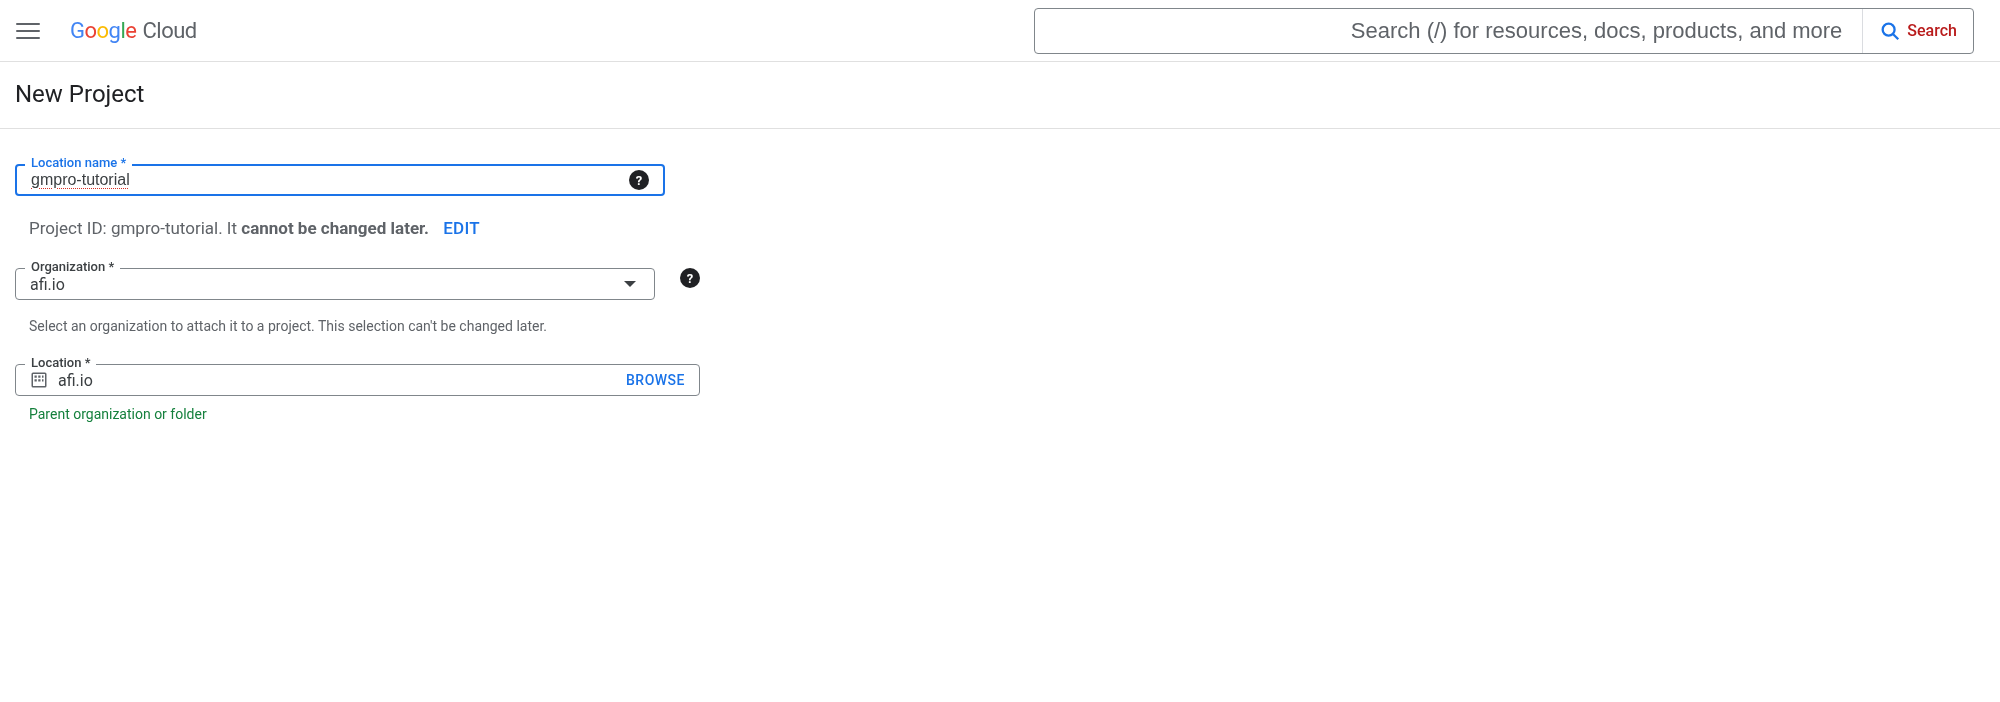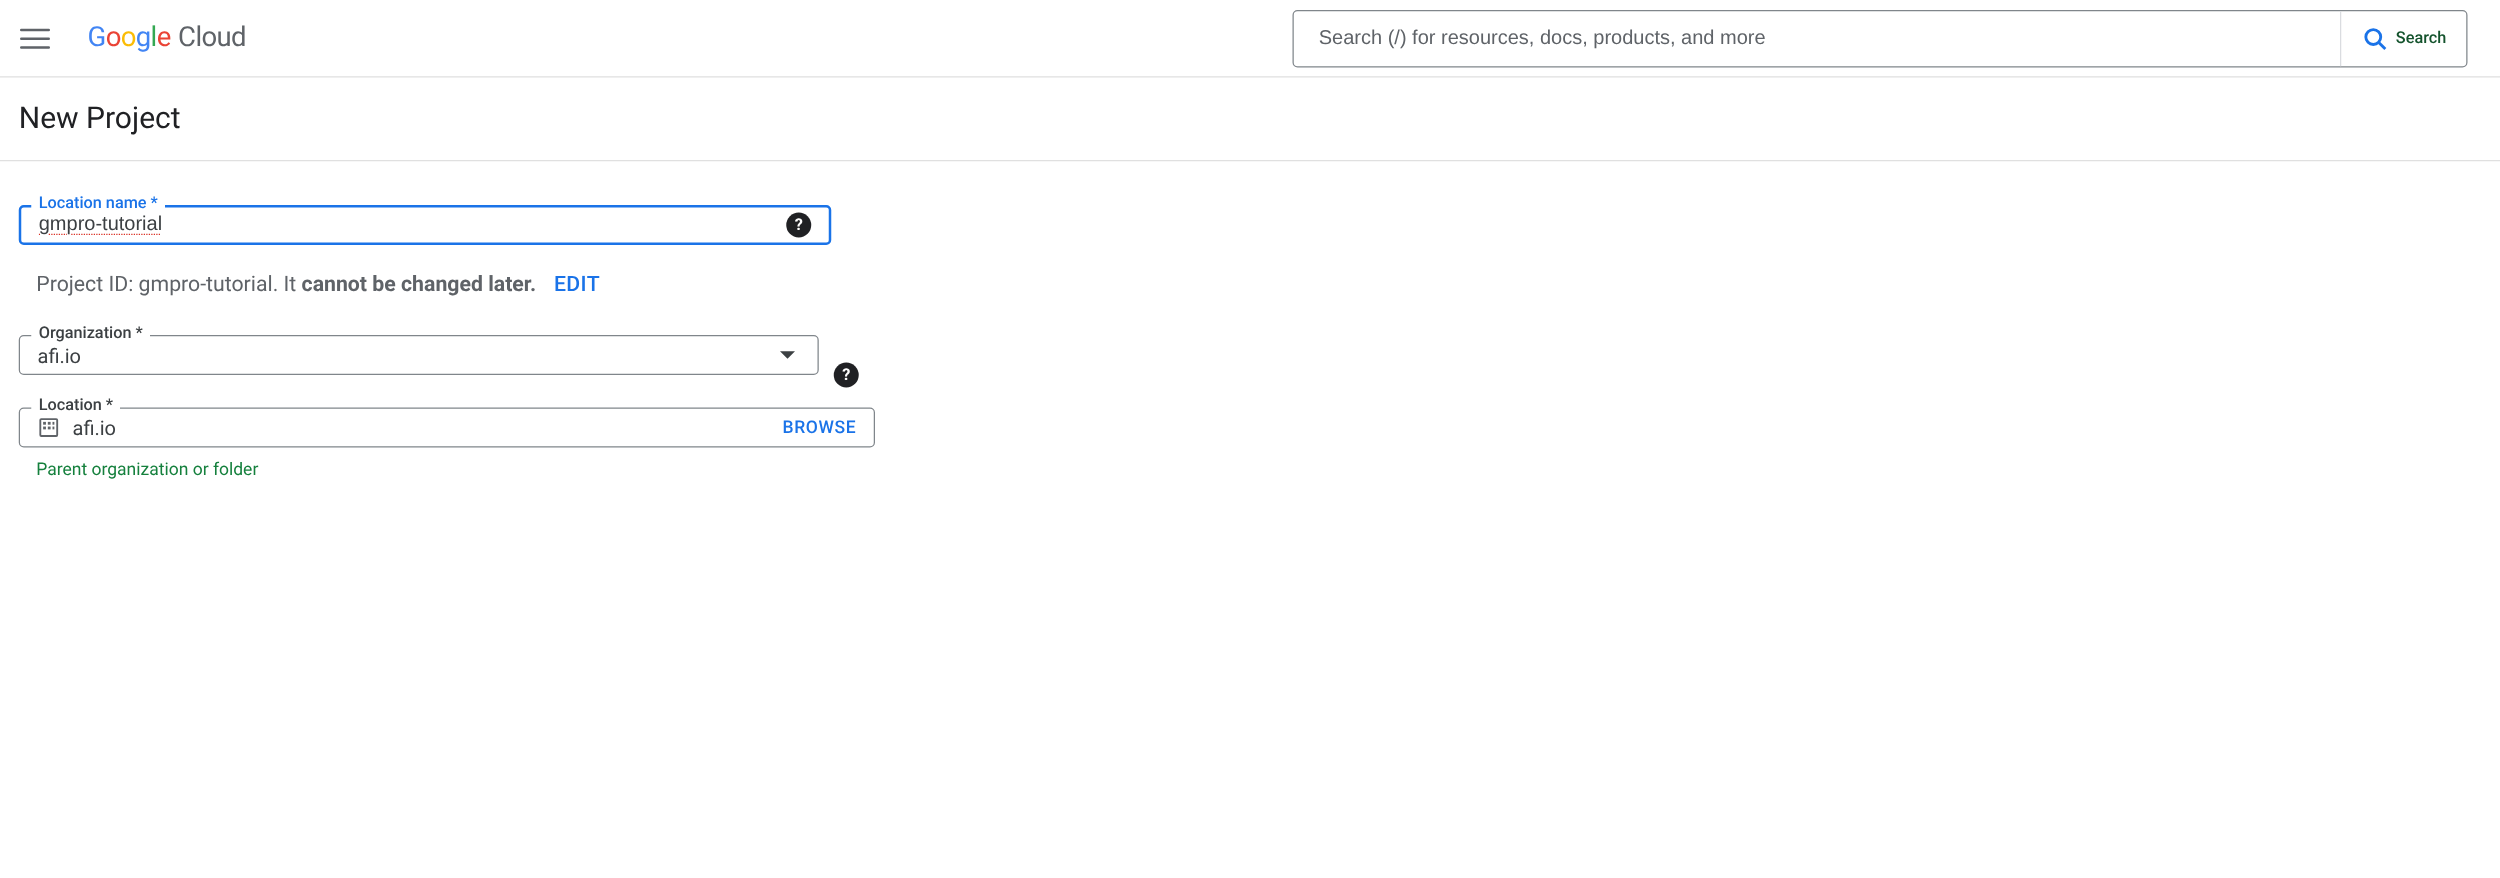--- a/index.html
+++ b/index.html
@@ -66,36 +66,37 @@
   }
   .search-input-wrap {
     flex: 1;
     display: flex;
     align-items: center;
     padding: 0 20px;
   }
   .search-input {
     border: none;
     outline: none;
-    font-size: 16px;
+    font-size: 22px;
     color: #3c4043;
     width: 100%;
     background: transparent;
+    text-align: right;
   }
   .search-input::placeholder {
     color: #5f6368;
   }
   .search-btn {
     display: flex;
     align-items: center;
     gap: 6px;
     padding: 0 16px;
     border-left: 1px solid #dadce0;
-    color: #14532d;
-    font-size: 13px;
+    color: #b91c1c;
+    font-size: 16px;
     font-weight: 500;
     cursor: pointer;
   }
   .search-icon-svg {
     width: 22px;
     height: 22px;
   }
   .page-title-bar {
     padding: 18px 15px 20px 15px;
     border-bottom: 1px solid #e0e0e0;
@@ -246,21 +247,22 @@
     border: none;
     color: #3c4043;
     font-size: 14px;
     font-weight: 500;
     letter-spacing: 0.5px;
     cursor: pointer;
   }
   .org-wrap {
     width: 700px;
     display: flex;
-    align-items: flex-end;
+    align-items: flex-start;
+    gap: 13px;
   }
   .org-box {
     flex: 1;
     max-width: 640px;
   }
   .loc-box {
     max-width: 685px;
     margin-top: 16px;
   }
 </style>
@@ -320,20 +322,21 @@
   <div class="org-wrap">
     <div class="field-wrap org-box">
       <span class="field-label" style="color:#3c4043; font-weight:500;">Organization *</span>
       <div class="field-box">
         <span class="field-value">afi.io</span>
         <span class="dropdown-arrow"></span>
       </div>
     </div>
     <span class="help-icon help-icon-outside">?</span>
   </div>
+  <div class="helper-text">Select an organization to attach it to a project. This selection can't be changed later.</div>
 
   <div class="field-wrap loc-box">
     <span class="field-label" style="color:#3c4043; font-weight:500;">Location *</span>
     <div class="field-box">
       <svg class="location-icon" viewBox="0 0 24 24" fill="#5f6368">
         <rect x="3" y="3" width="18" height="18" rx="1" fill="none" stroke="#5f6368" stroke-width="2"></rect>
         <rect x="6" y="6" width="3" height="3"></rect>
         <rect x="11" y="6" width="3" height="3"></rect>
         <rect x="6" y="11" width="3" height="3"></rect>
         <rect x="11" y="11" width="3" height="3"></rect>

